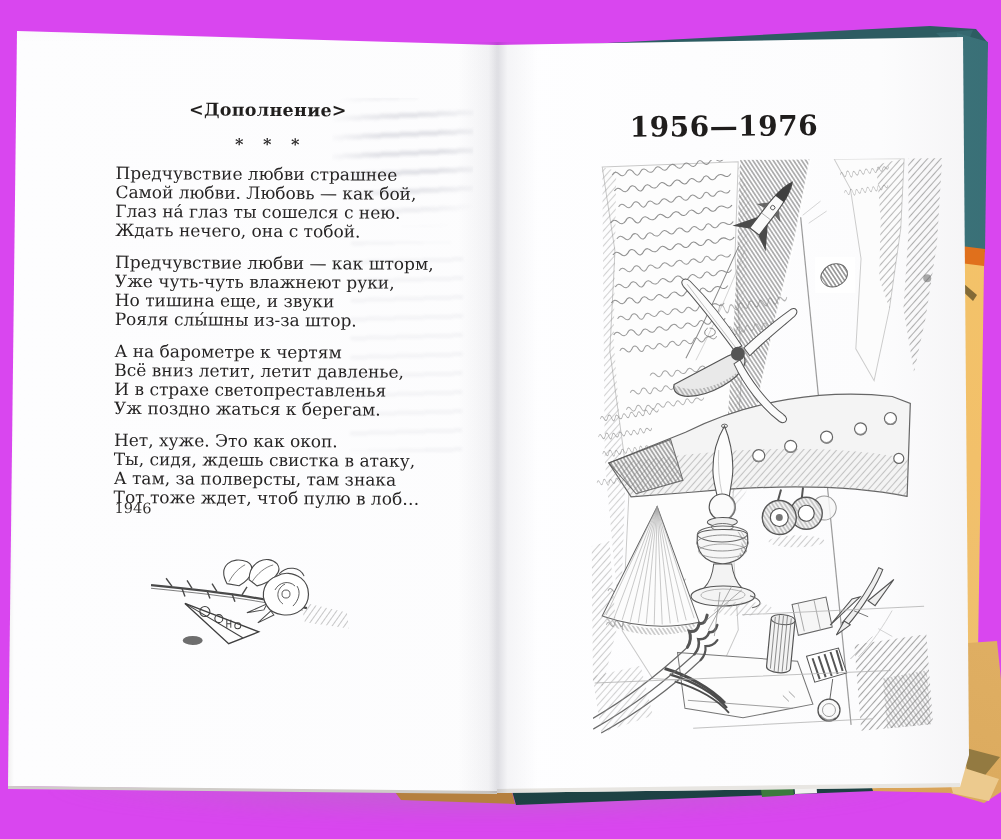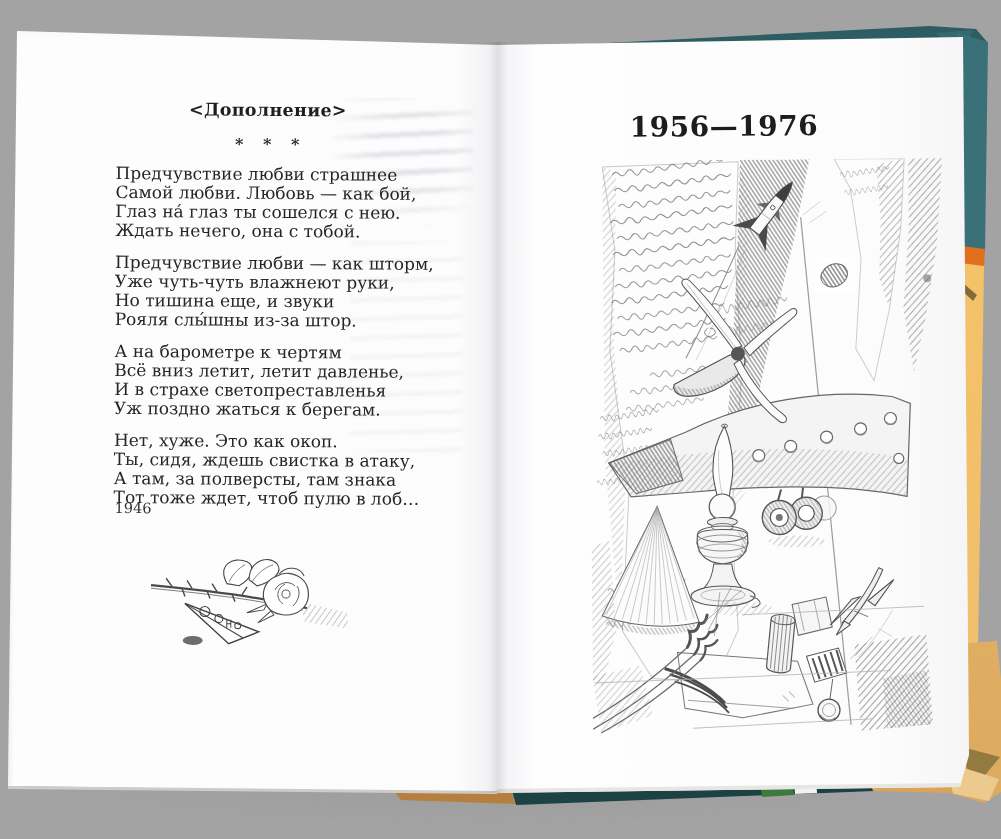--- a/index.html
+++ b/index.html
@@ -1,16 +1,16 @@
 <!DOCTYPE html>
 <html style="--cover-teal: #47858b; --cover-teal-dark: #1e4345; --cover-orange: #e0701c; --jacket-yellow: #f2c06a; --jacket-tan: #d9a85c; --page-white: #fcfcfd; --ink: #262424;"><head>
 <meta charset="utf-8">
 <style>
   html,body{margin:0;padding:0;background:#fff;}
-  .photo{position:relative;width:1001px;height:839px;background:#a3a3a3;overflow:hidden;
+  .photo{position:relative;width:1001px;height:839px;background:#d946ef;overflow:hidden;
          font-family:"DejaVu Serif","Liberation Serif",serif;color:var(--ink,#262424);}
   .photo *{box-sizing:border-box;}
   .abs{position:absolute;inset:0;}
 
   
   .book-shadow{position:absolute;left:25px;top:772px;width:920px;height:52px;z-index:0;
     background:radial-gradient(ellipse at 50% 25%, rgba(150,148,152,.42), rgba(255,255,255,0) 68%);
     filter:blur(7px);}
 
   

